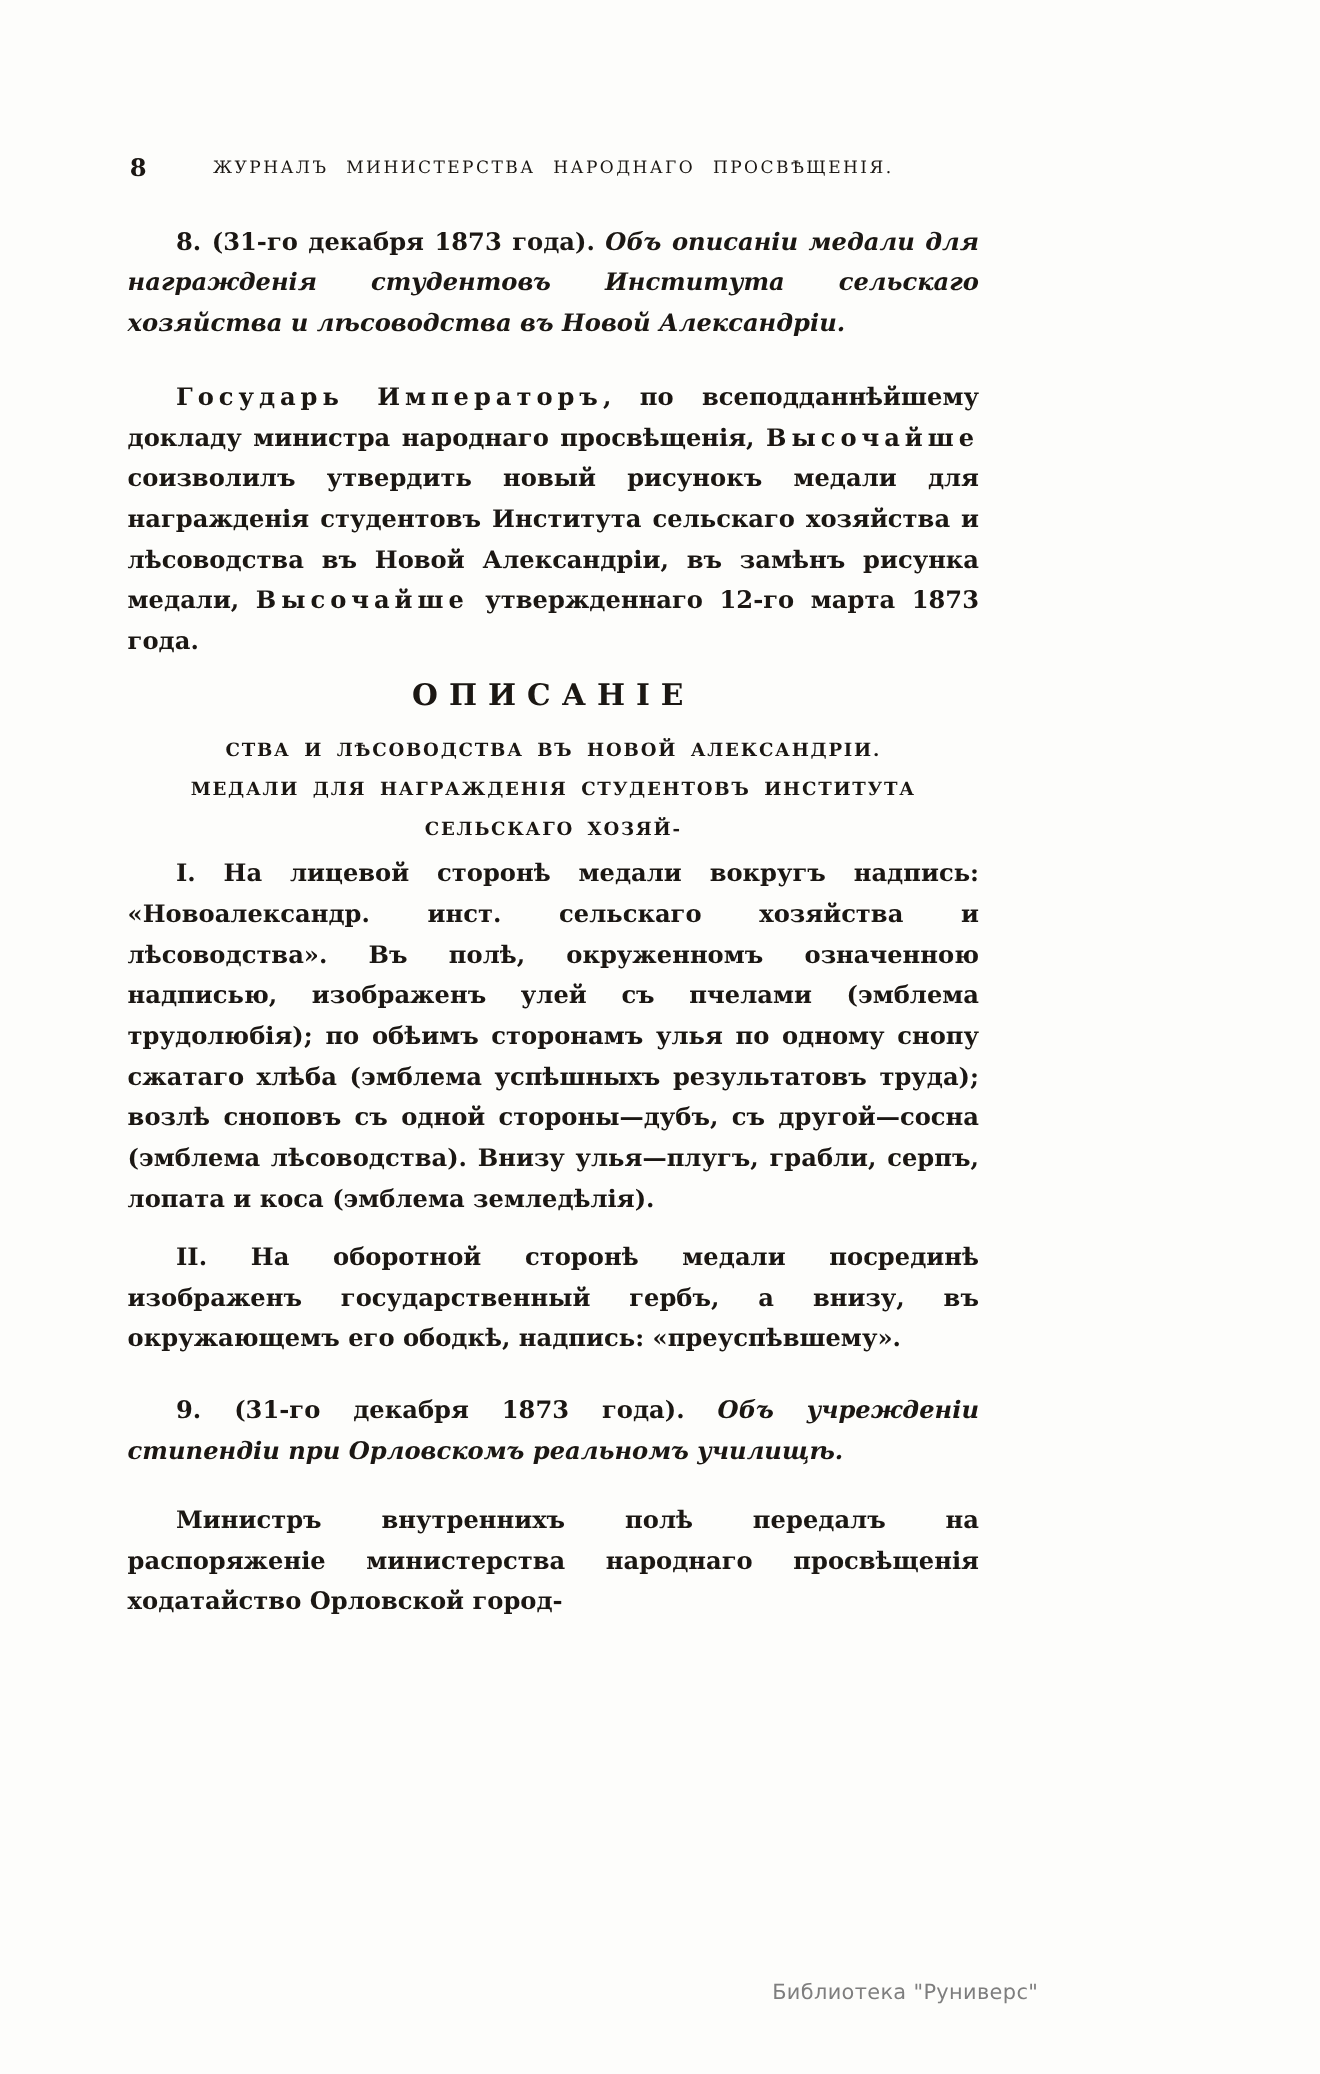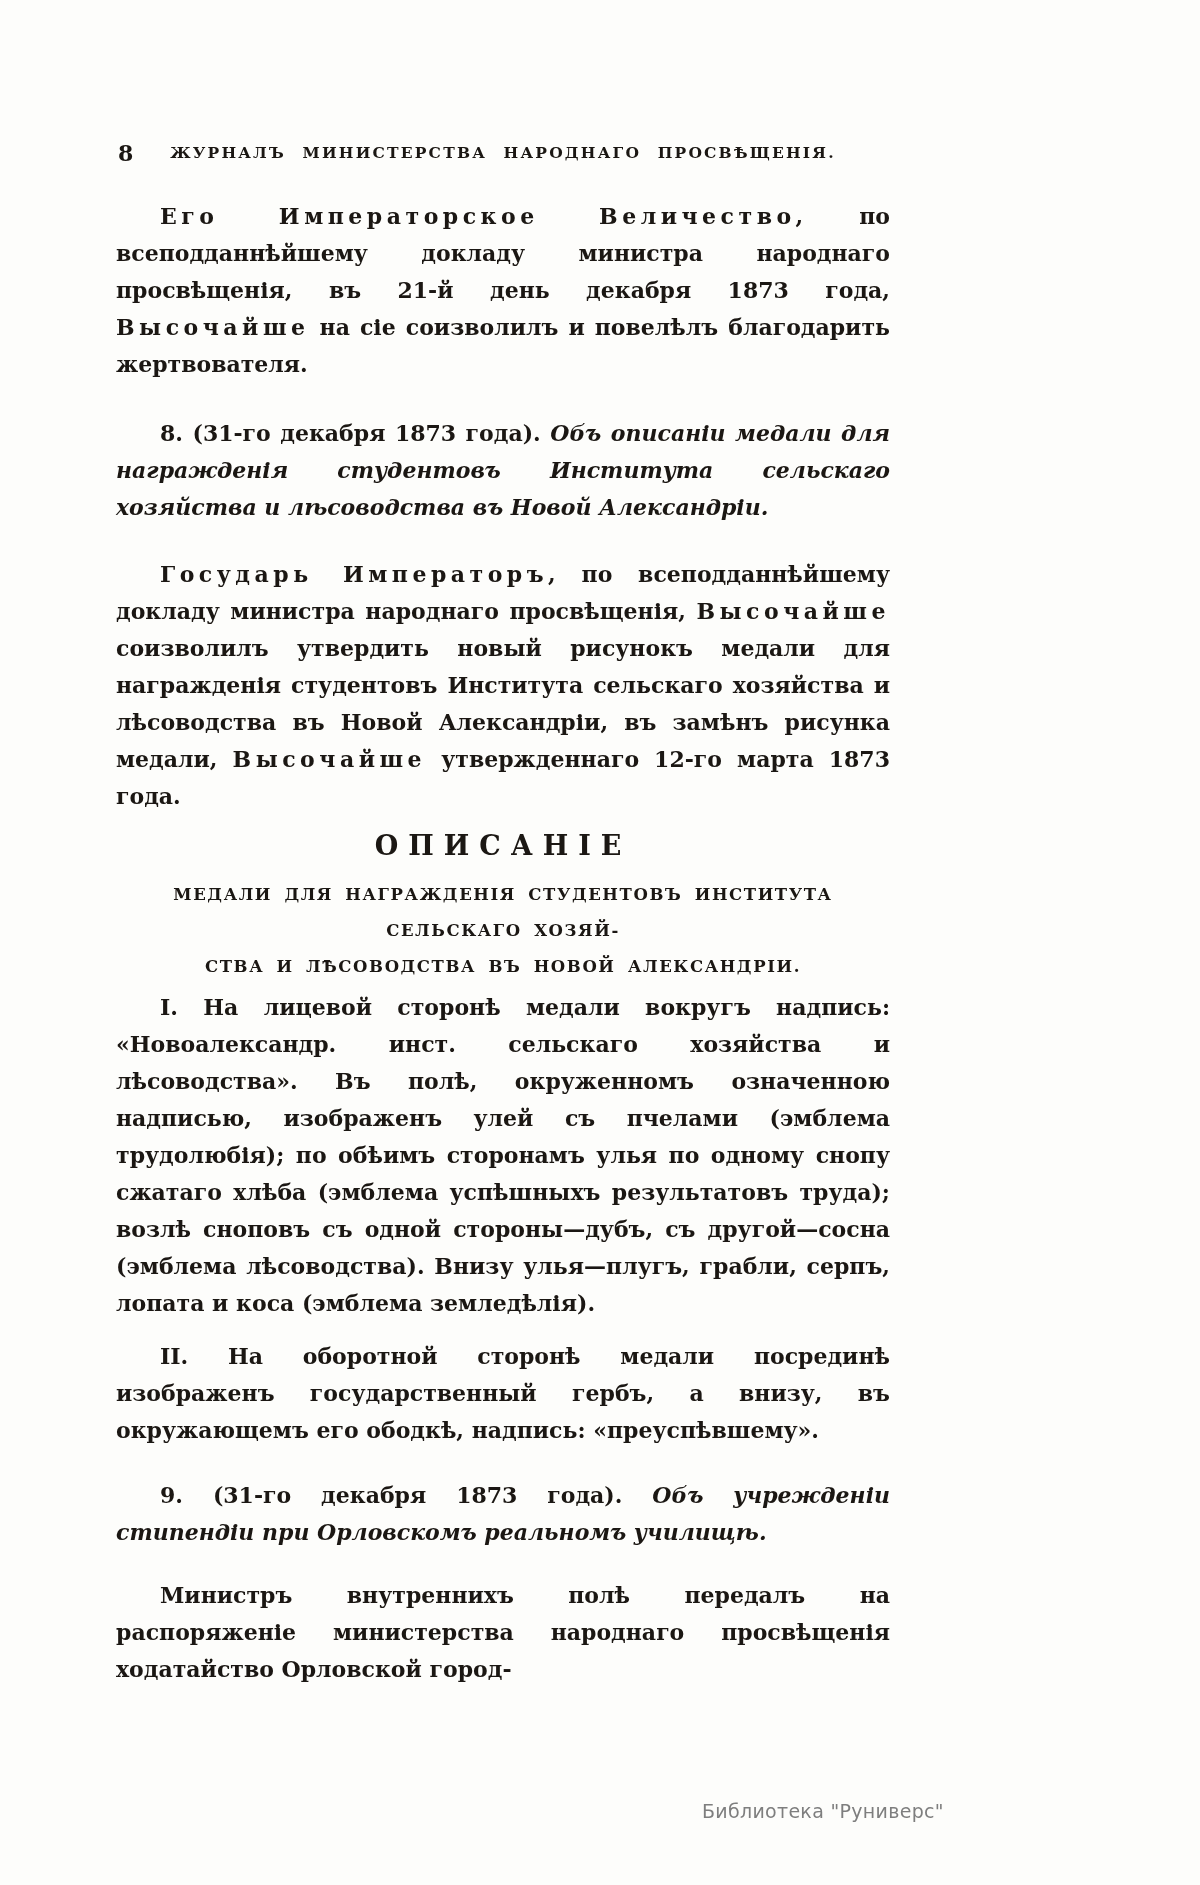--- a/index.html
+++ b/index.html
@@ -29,21 +29,21 @@
   .page-num {
     position: absolute;
     left: 2px;
     top: 0;
     font-size: 22px;
     font-weight: bold;
   }
   .running-title {
     text-align: center;
     font-size: 15.5px;
-    font-weight: bold;
+    font-weight: normal;
     letter-spacing: 2.2px;
     word-spacing: 9px;
     padding-top: 3px;
   }
   .body-text p {
     margin: 0;
     font-size: 22px;
     line-height: 37px;
     font-weight: bold;
     text-align: justify;
@@ -95,31 +95,30 @@
 
   <div class="content">
 
     <div class="page-header">
       <span class="page-num">8</span>
       <div class="running-title">ЖУРНАЛЪ МИНИСТЕРСТВА НАРОДНАГО ПРОСВѢЩЕНІЯ.</div>
     </div>
 
     <div class="body-text">
 
-      <p class="para-intro"><span class="spaced">Его Императорское Величество</span><span>, по всеподданнѣйшему докладу министра народнаго просвѣщенія, въ 21-й день декабря 1873 года, </span><span class="spaced">Высочайше</span><span> на сіе соизволилъ и повелѣлъ благодарить жертвователя.</span></p>
 
       <p class="decree-title"><span>8. (31-го декабря 1873 года). </span><span class="italic">Объ описаніи медали для награжденія студентовъ Института сельскаго хозяйства и лѣсоводства въ Новой Александріи.</span></p>
 
       <p class="para-decree"><span class="spaced">Государь Императоръ</span><span>, по всеподданнѣйшему докладу министра народнаго просвѣщенія, </span><span class="spaced">Высочайше</span><span> соизволилъ утвердить новый рисунокъ медали для награжденія студентовъ Института сельскаго хозяйства и лѣсоводства въ Новой Александріи, въ замѣнъ рисунка медали, </span><span class="spaced">Высочайше</span><span> утвержденнаго 12-го марта 1873 года.</span></p>
 
       <div class="main-heading">ОПИСАНІЕ</div>
 
       <div class="sub-heading">
+        <span>СТВА И ЛѢСОВОДСТВА ВЪ НОВОЙ АЛЕКСАНДРІИ.</span>
         <span>МЕДАЛИ ДЛЯ НАГРАЖДЕНІЯ СТУДЕНТОВЪ ИНСТИТУТА СЕЛЬСКАГО ХОЗЯЙ-</span>
-        <span>СТВА И ЛѢСОВОДСТВА ВЪ НОВОЙ АЛЕКСАНДРІИ.</span>
       </div>
 
       <p class="para-point-one">I. На лицевой сторонѣ медали вокругъ надпись: «Новоалександр. инст. сельскаго хозяйства и лѣсоводства». Въ полѣ, окруженномъ означенною надписью, изображенъ улей съ пчелами (эмблема трудолюбія); по обѣимъ сторонамъ улья по одному снопу сжатаго хлѣба (эмблема успѣшныхъ результатовъ труда); возлѣ сноповъ съ одной стороны—дубъ, съ другой—сосна (эмблема лѣсоводства). Внизу улья—плугъ, грабли, серпъ, лопата и коса (эмблема земледѣлія).</p>
 
       <p class="para-point-two">II. На оборотной сторонѣ медали посрединѣ изображенъ государственный гербъ, а внизу, въ окружающемъ его ободкѣ, надпись: «преуспѣвшему».</p>
 
       <p class="decree-title decree-title-2"><span>9. (31-го декабря 1873 года). </span><span class="italic">Объ учрежденіи стипендіи при Орловскомъ реальномъ училищѣ.</span></p>
 
       <p class="para-final">Министръ внутреннихъ полѣ передалъ на распоряженіе министерства народнаго просвѣщенія ходатайство Орловской город-</p>
 

